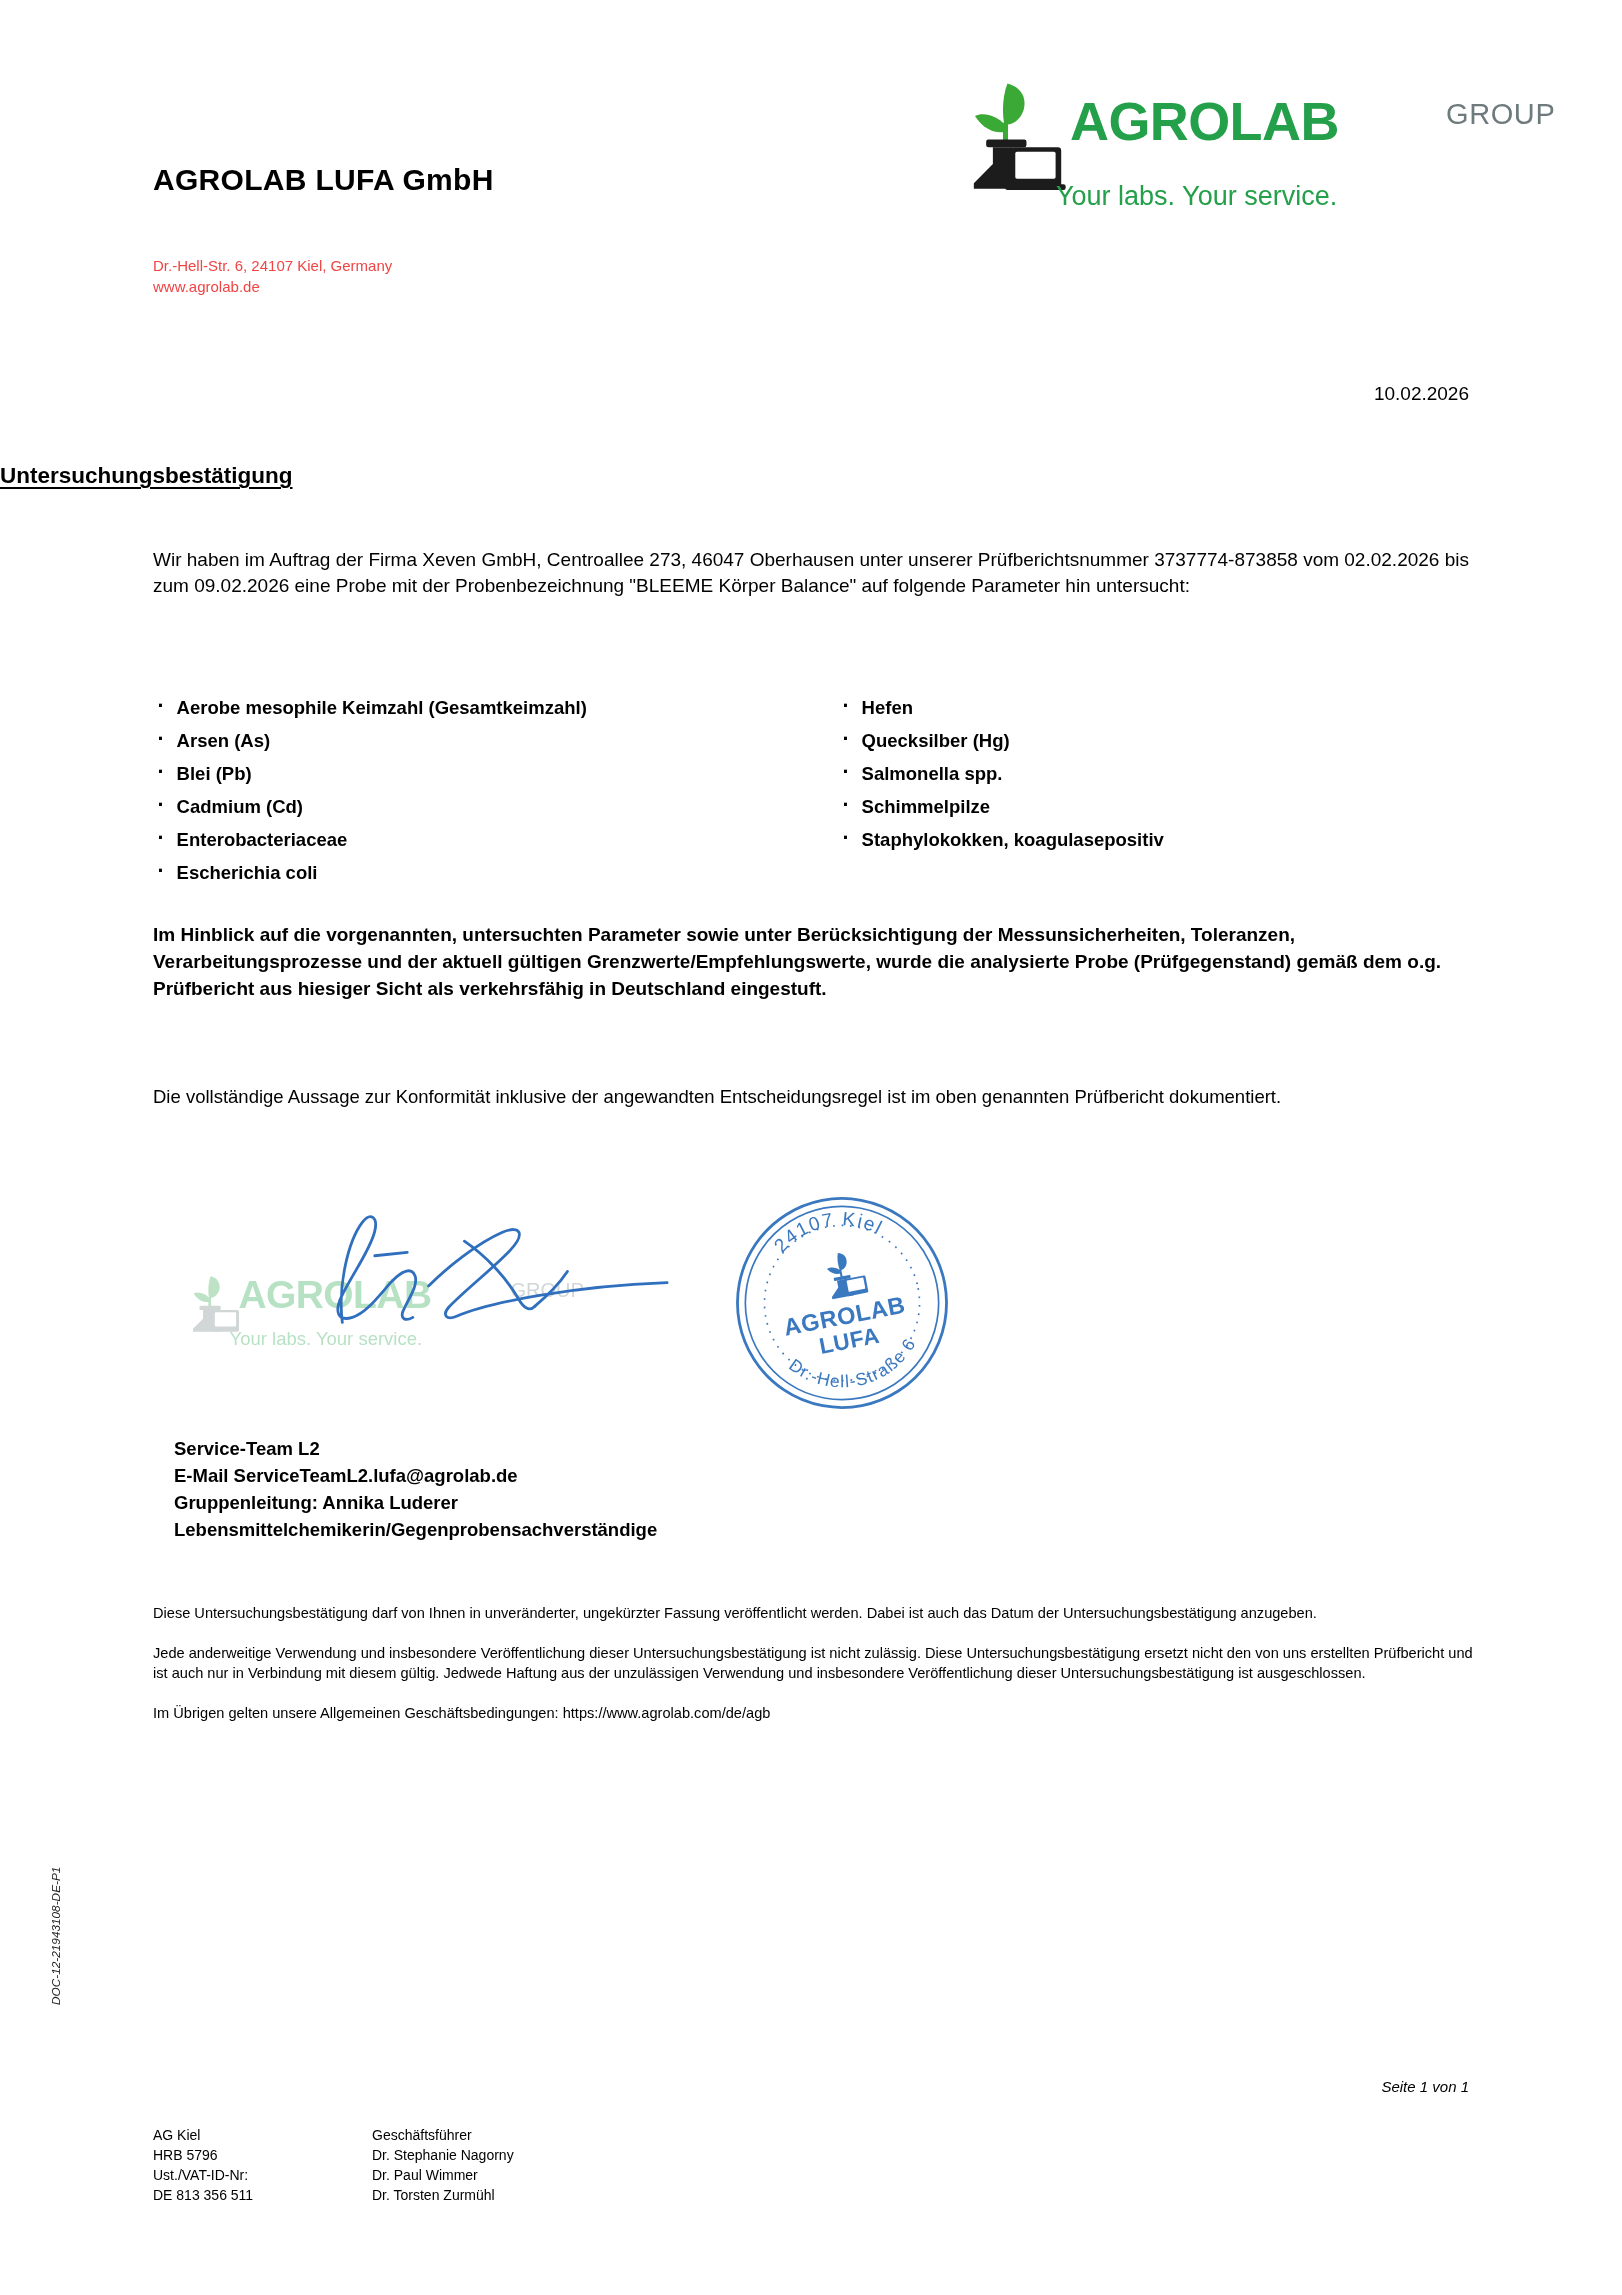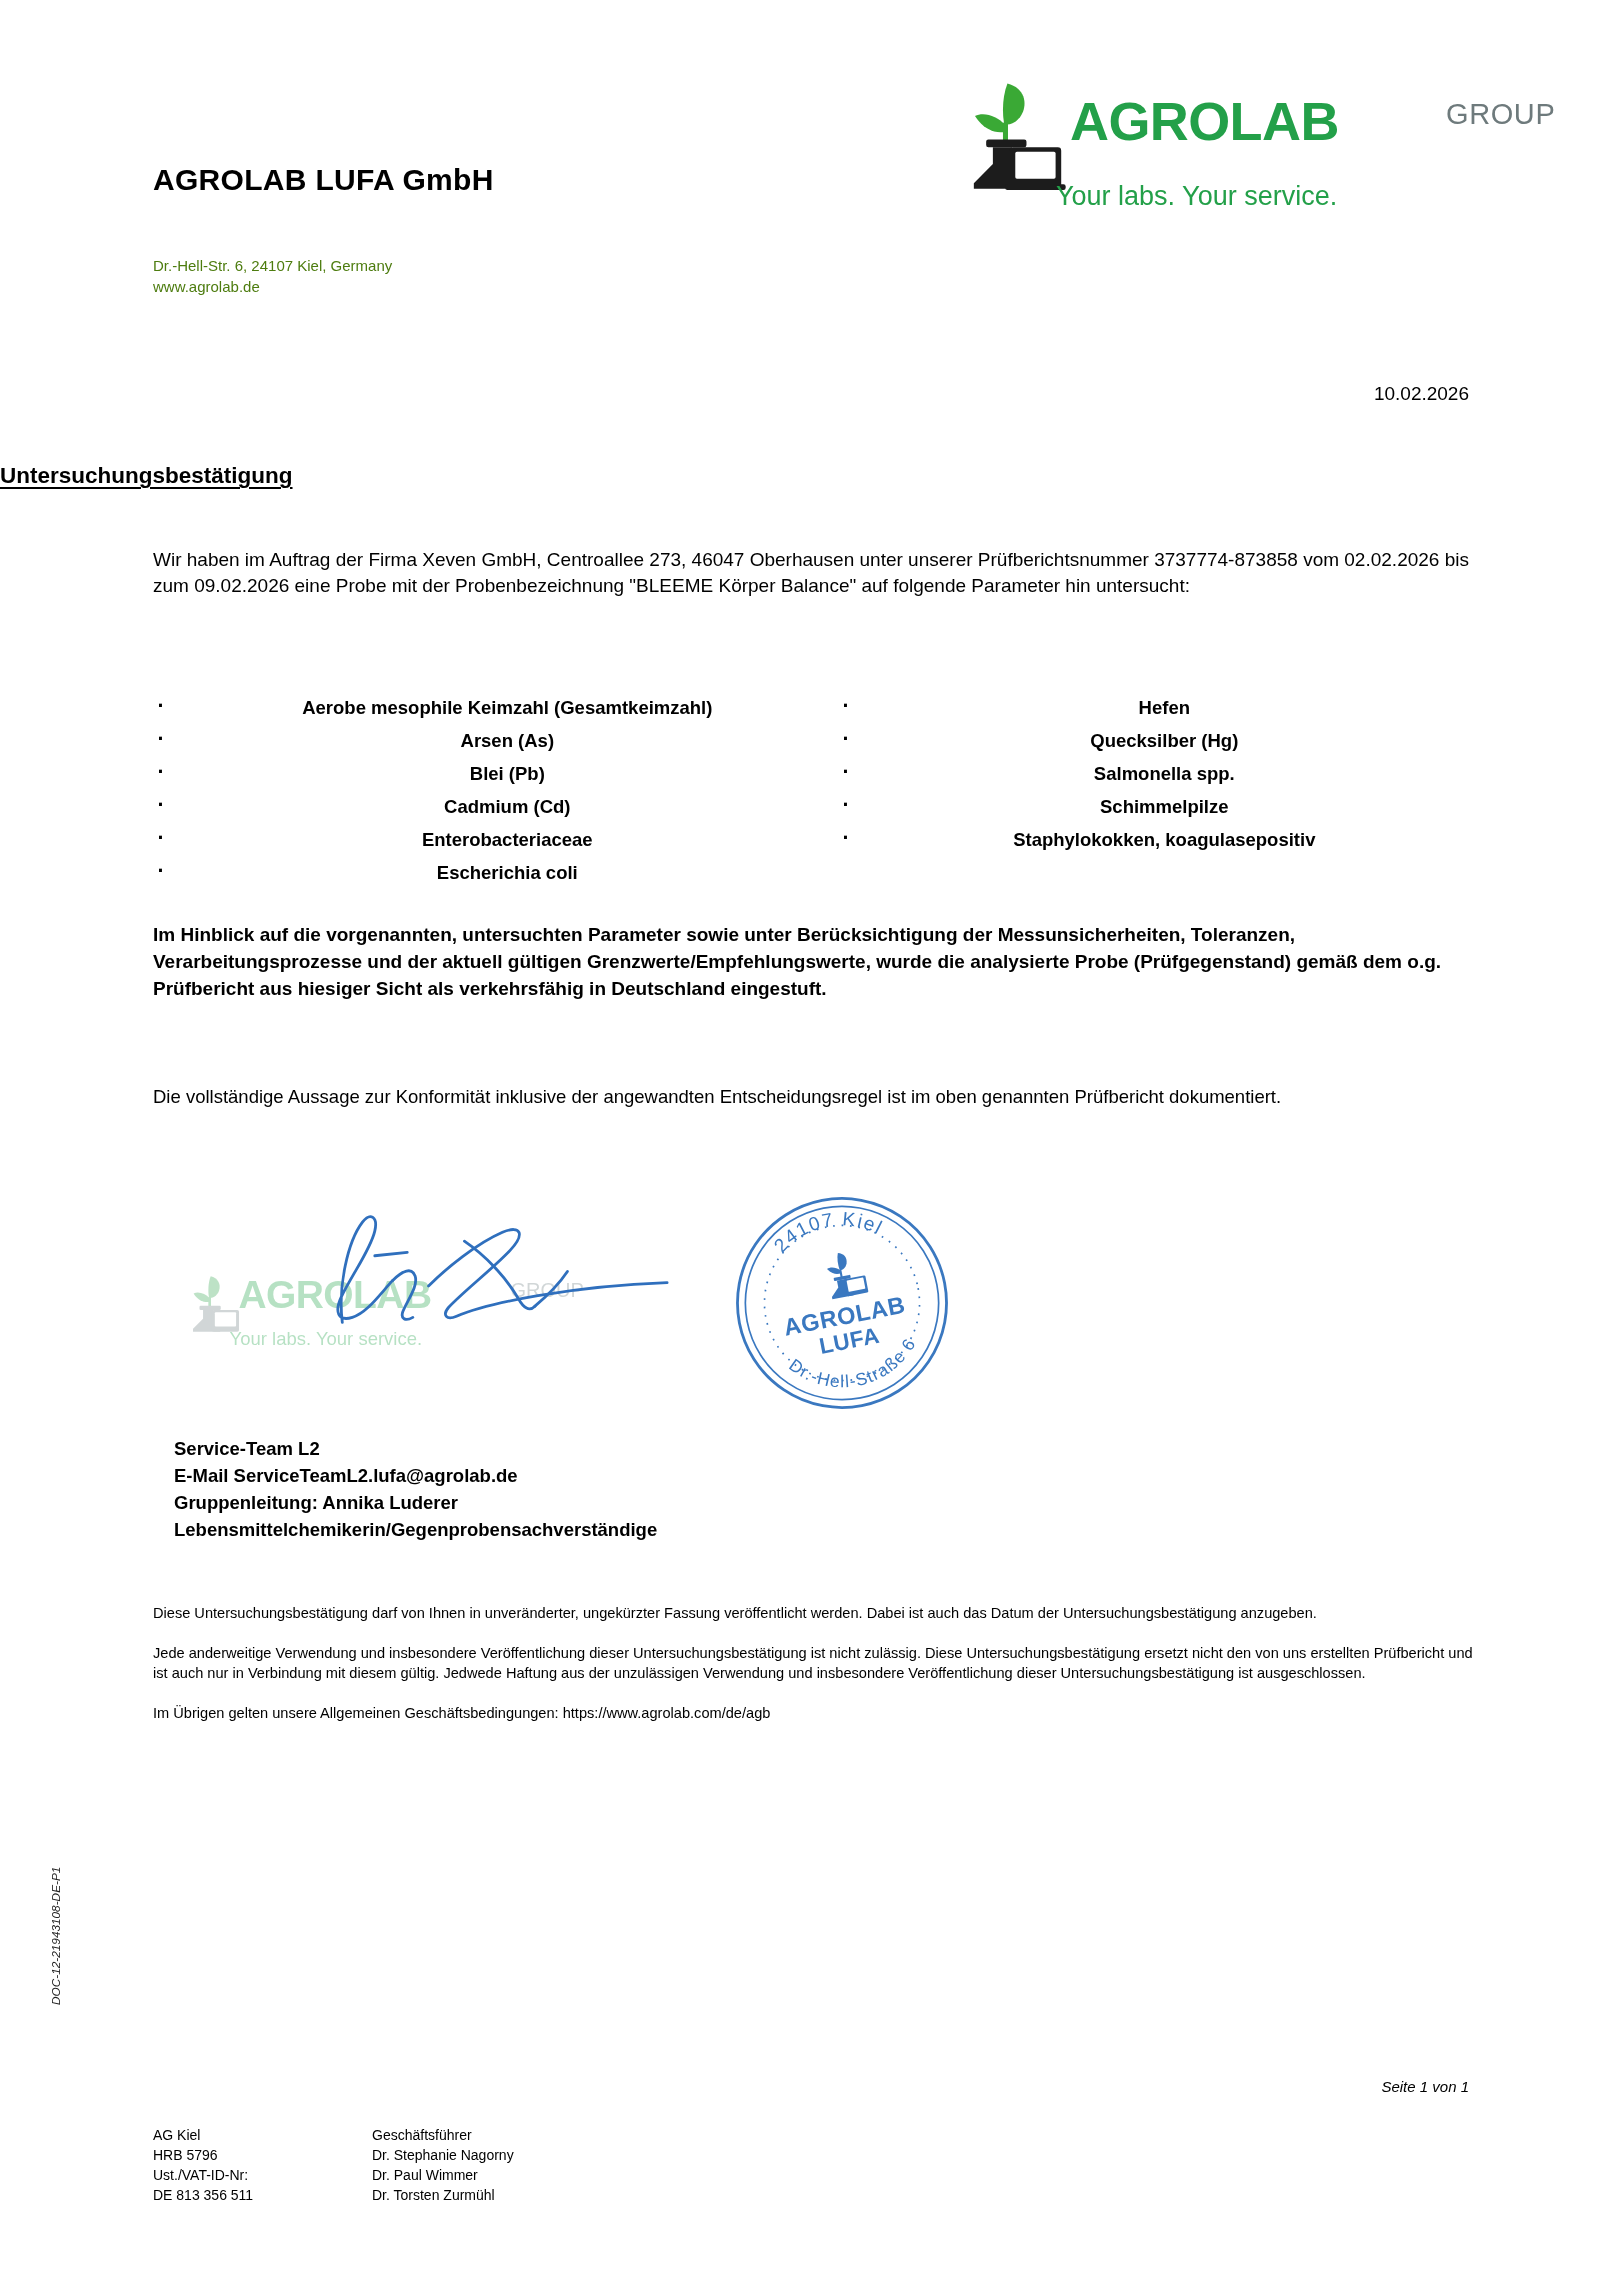--- a/index.html
+++ b/index.html
@@ -32,21 +32,21 @@
     left: 153px; top: 163px;
     font-size: 30px;
     font-weight: bold;
     letter-spacing: 0.3px;
   }
   .addr {
     position: absolute;
     left: 153px; top: 255px;
     font-size: 15px;
     line-height: 21.3px;
-    color: #4d7c0f;
+    color: #ef4444;
   }
 
   .logo-block {
     position: absolute;
     left: 949px; top: 73px;
     width: 573px;
     height: 185px;
   }
   .logo-mark {
     position: absolute;
@@ -102,21 +102,21 @@
     font-size: 19px;
     line-height: 26px;
   }
 
   .params {
     position: absolute;
     left: 153px; top: 691px;
     width: 1325px;
     display: flex;
   }
-  .params .col { width: 685px; text-align: center; }
+  .params .col { width: 685px; }
   .params .col.second { width: 629px; }
   .param-item {
     font-size: 18.5px;
     font-weight: bold;
     line-height: 33px;
     padding-left: 23.6px;
     position: relative;
   }
   .param-item::before {
     content: "\00b7";

